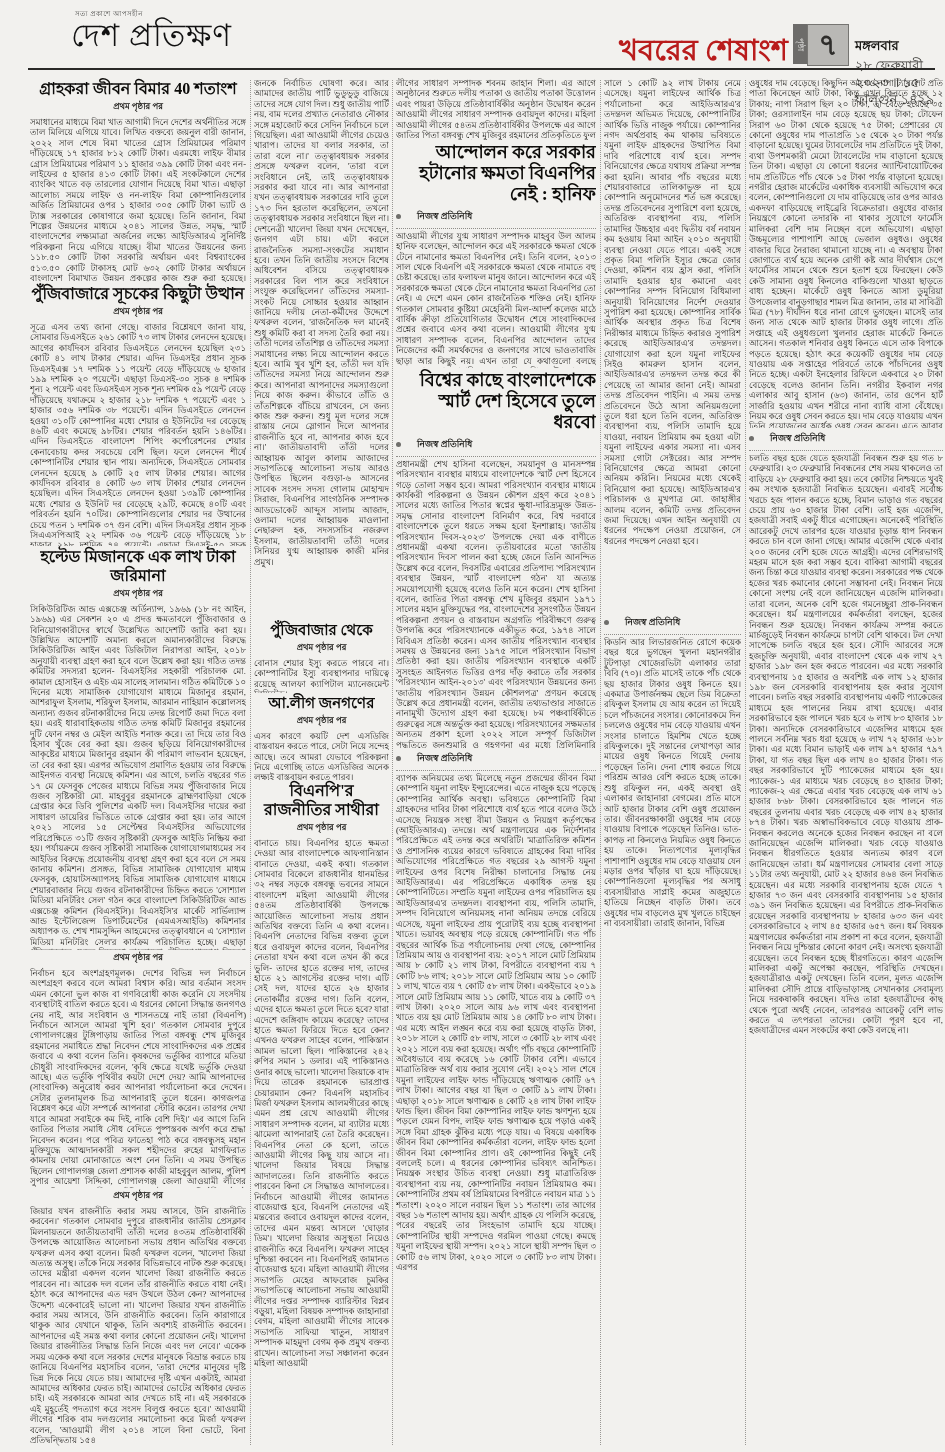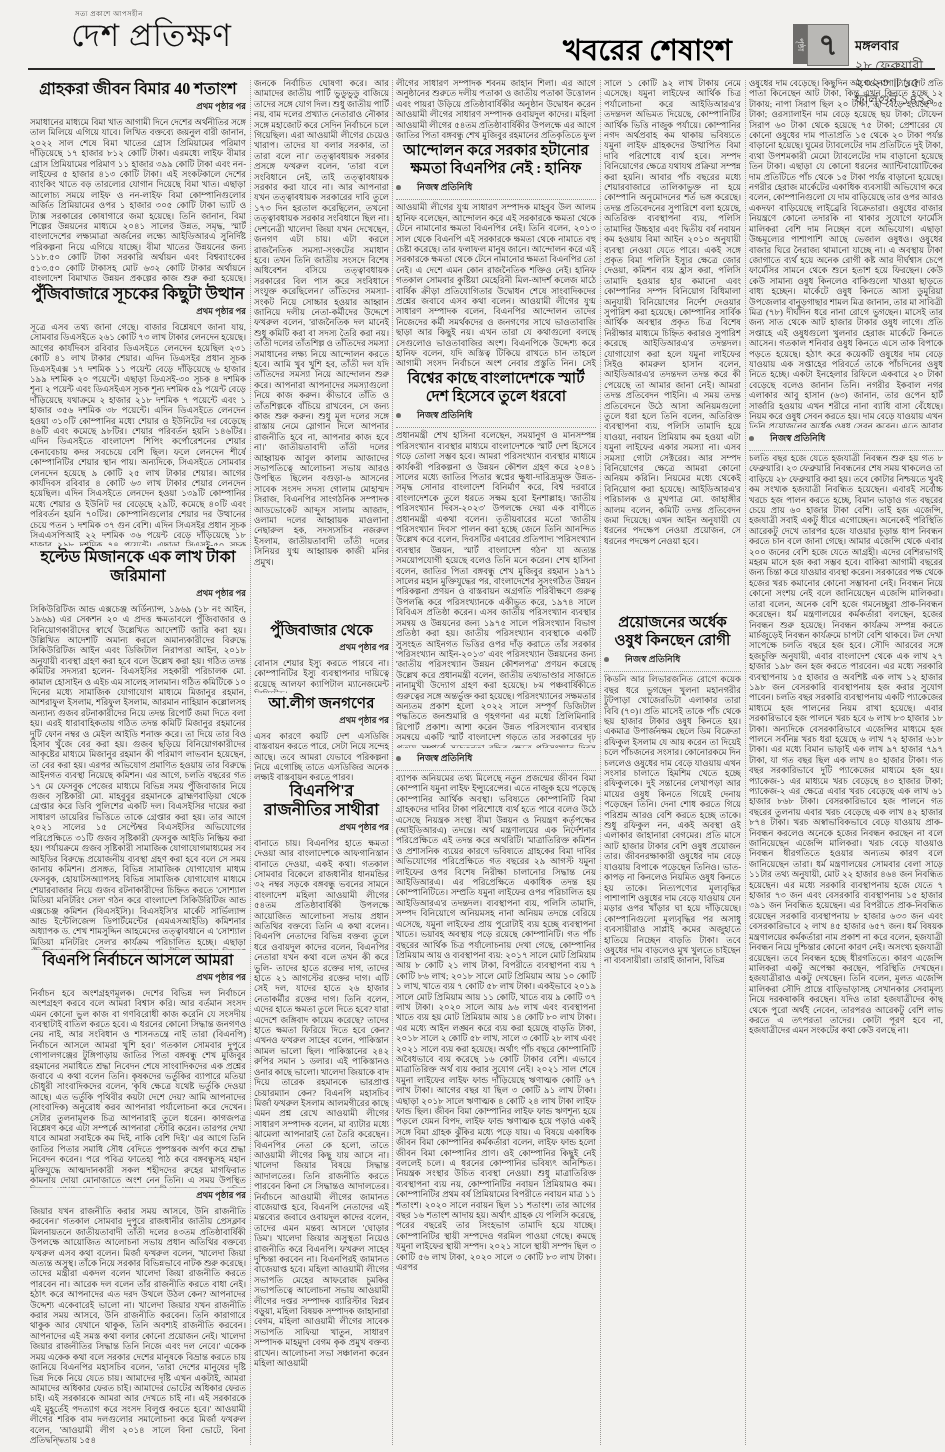--- a/index.html
+++ b/index.html
@@ -7,45 +7,45 @@
     width:945px;height:1452px;position:relative;overflow:hidden;
     background:#f2f1ee;color:#1c1b19;
     font-family:"Liberation Serif","DejaVu Serif",serif;
     -webkit-font-smoothing:antialiased;
   }
   .hdr-rule{position:absolute;left:28px;right:10px;top:68px;border-top:2px solid #2a2927;}
   .masthead{position:absolute;left:71px;top:8px;width:260px;}
   .mast-tag{font-size:7px;color:#4a4a48;letter-spacing:.5px;margin-left:4px;}
   .mast-title{font-size:31px;font-weight:normal;color:#111;line-height:1.05;letter-spacing:1px;
     font-family:"Liberation Serif","DejaVu Serif",serif;}
-  .section-head{position:absolute;left:563px;top:27px;width:225px;text-align:left;
-    font-size:29px;font-weight:bold;color:#000000;}
+  .section-head{position:absolute;left:563px;top:27px;width:225px;text-align:right;
+    font-size:29px;font-weight:bold;color:#b91c1c;}
   .pagebox{position:absolute;left:793px;top:24px;height:40px;display:flex;}
   .pagebox .vlabel{width:14px;height:40px;background:#6d6c6a;color:#f4f4f2;font-size:8px;
     writing-mode:vertical-rl;text-align:center;line-height:14px;}
   .pagebox .num{width:40px;height:40px;background:#b9b8b5;border:1px solid #767572;
     color:#2e2d2b;font-size:30px;font-weight:bold;text-align:center;line-height:40px;}
   .dateblock{position:absolute;left:855px;top:24px;width:88px;}
   .dateblock .day{font-size:13px;font-weight:bold;color:#151411;margin-top:12px;}
   .dateblock .date{font-size:13px;color:#33322f;margin-top:1px;line-height:1.3;}
 
   .col{position:absolute;top:78px;height:1372px;overflow:hidden;}
   .col-a{left:30px;width:216px;}
   .col-b{left:254px;width:135px;}
   .col-c{left:396px;width:200px;}
   .col-d{left:604px;width:137px;}
   .col-e{left:749px;width:194px;}
   .vsep{position:absolute;top:80px;height:1365px;border-left:1px dotted #9a9894;width:0;}
 
   .art{overflow:hidden;}
   .headline{font-weight:bold;color:#0d0c0a;text-align:center;line-height:1.18;margin:2px 0 1px;}
-  .h-lg{font-size:15px;}
+  .h-lg{font-size:18px;text-align:right;}
   .h-md{font-size:16px;}
   .h-sm{font-size:15px;}
-  .dateline{font-size:8.5px;font-weight:bold;text-align:right;margin:1px 0 3px;color:#23221f;}
+  .dateline{font-size:8.5px;font-weight:bold;text-align:center;margin:1px 0 3px;color:#23221f;}
   .byline{font-size:9px;font-weight:bold;color:#23221f;margin:3px 0 2px;
     border-bottom:1px dotted #8f8d89;padding-bottom:4px;display:flex;align-items:center;gap:16px;}
   .byline .dot{width:5px;height:5px;border-radius:50%;background:#6f6e6b;display:inline-block;}
   .body{font-size:8.6px;line-height:10.4px;text-align:justify;color:#201f1c;
     word-break:break-word;}
 </style>
 </head>
 <body>
 
 <div class="masthead">
@@ -78,21 +78,20 @@
     <div class="headline h-md">পুঁজিবাজারে সূচকের কিছুটা উত্থান</div>
     <div class="dateline">প্রথম পৃষ্ঠার পর</div>
     <div class="body">সূত্রে এসব তথ্য জানা গেছে। বাজার বিশ্লেষণে জানা যায়, সোমবার ডিএসইতে ২৬১ কোটি ৭৩ লাখ টাকার লেনদেন হয়েছে। আগের কার্যদিবস রবিবার ডিএসইতে লেনদেন হয়েছিল ২৩১ কোটি ৪১ লাখ টাকার শেয়ার। এদিন ডিএসইর প্রধান সূচক ডিএসইএক্স ১৭ দশমিক ১১ পয়েন্ট বেড়ে দাঁড়িয়েছে ৬ হাজার ১৯৯ দশমিক ২০ পয়েন্টে। এছাড়া ডিএসই-৩০ সূচক ৪ দশমিক শূন্য ২ পয়েন্ট এবং ডিএসইএস সূচক শূন্য দশমিক ৫৯ পয়েন্ট বেড়ে দাঁড়িয়েছে যথাক্রমে ২ হাজার ২১৮ দশমিক ৭ পয়েন্টে এবং ১ হাজার ৩৫৬ দশমিক ৩৮ পয়েন্টে। এদিন ডিএসইতে লেনদেন হওয়া ৩১০টি কোম্পানির মধ্যে শেয়ার ও ইউনিটের দর বেড়েছে ৪৬টি এবং কমেছে ৯৮টির। শেয়ার পরিবর্তন হয়নি ১৪৬টির। এদিন ডিএসইতে বাংলাদেশ শিপিং কর্পোরেশনের শেয়ার কেনাবেচায় কদর সবচেয়ে বেশি ছিল। ফলে লেনদেন শীর্ষে কোম্পানিটির শেয়ার স্থান পায়। অন্যদিকে, সিএসইতে সোমবার লেনদেন হয়েছে ৯ কোটি ২৫ লাখ টাকার শেয়ার। আগের কার্যদিবস রবিবার ৪ কোটি ৬৩ লাখ টাকার শেয়ার লেনদেন হয়েছিল। এদিন সিএসইতে লেনদেন হওয়া ১৩৯টি কোম্পানির মধ্যে শেয়ার ও ইউনিট দর বেড়েছে ২৯টি, কমেছে ৪০টি এবং পরিবর্তন হয়নি ৭০টির। কোম্পানিগুলোর শেয়ার দর উত্থানের চেয়ে পতন ১ দশমিক ৩৭ গুন বেশি। এদিন সিএসইর প্রধান সূচক সিএএসপিআই ২২ দশমিক ৩৬ পয়েন্ট বেড়ে দাঁড়িয়েছে ১৮ হাজার ২৯৮ দশমিক ৭৪ পয়েন্টে। এছাড়া সিএসই-৫০ সূচক দশমিক ৪২ পয়েন্ট, সিএসই-৩০ সূচক ২৫ দশমিক শূন্য ৬ পয়েন্ট, সিএসসিএক্স সূচক ১৫ দশমিক ১৮ পয়েন্ট এবং সিএসআই সূচক ২ দশমিক ৭৭ পয়েন্ট বেড়ে দাঁড়িয়েছে যথাক্রমে ১ হাজার ৩২৪ দশমিক ৯৩ পয়েন্টে, ১ হাজার ২৯১ দশমিক ২৮ পয়েন্টে, ১০ হাজার ৯৭০ দশমিক ১০ পয়েন্টে এবং হাজার ১৫৬ দশমিক ৬৩ পয়েন্টে।</div>
   </div>
   <div class="art" style="height:404px">
     <div class="headline h-md">হল্টেড মিজানকে এক লাখ টাকা জরিমানা</div>
     <div class="dateline">প্রথম পৃষ্ঠার পর</div>
     <div class="body">সিকিউরিটিজ আন্ড এক্সচেঞ্জ অর্ডিন্যান্স, ১৯৬৯ (১৮ নং আইন, ১৯৬৯) এর সেকশন ২০ এ প্রদত্ত ক্ষমতাবলে পুঁজিবাজার ও বিনিয়োগকারীদের স্বার্থে উল্লেখিত আদেশটি জারি করা হয়। উল্লিখিত আদেশটি অমান্য করলে অমান্যকারীদের বিরুদ্ধে সিকিউরিটিজ আইন এবং ডিজিটাল নিরাপত্তা আইন, ২০১৮ অনুযায়ী ব্যবস্থা গ্রহণ করা হবে বলে উল্লেখ করা হয়। গঠিত তদন্ত কমিটির সদস্যরা হলেন- বিএসইসির সহকারী পরিচালক মো. কামাল হোসাইন ও এইচ এম সালেহ সালমান। গঠিত কমিটিকে ১০ দিনের মধ্যে সামাজিক যোগাযোগ মাধ্যমে মিজানুর রহমান, আশরাফুল ইসলাম, শরিফুল ইসলাম, আরমান নাহিয়ান কল্লোলসহ অন্যান্য গুজব রটনাকারীদের নিয়ে তদন্ত রিপোর্ট জমা দিতে বলা হয়। এরই ধারাবাহিকতায় গঠিত তদন্ত কমিটি মিজানুর রহমানের দুটি ফোন নম্বর ও মেইল আইডি শনাক্ত করে। তা দিয়ে তার বিও হিসাব খুঁজে বের করা হয়। গুজব ছড়িয়ে বিনিয়োগকারীদের আকৃষ্টের মাধ্যমে মিজানুর রহমান কী পরিমাণ লাভবান হয়েছেন, তা বের করা হয়। এরপর অভিযোগ প্রমাণিত হওয়ায় তার বিরুদ্ধে আইনগত ব্যবস্থা নিয়েছে কমিশন। এর আগে, চলতি বছরের গত ১৭ মে ফেসবুক পেজের মাধ্যমে বিভিন্ন সময় পুঁজিবাজার নিয়ে গুজব সৃষ্টিকারী মো. মাহবুবুর রহমানকে ব্রাহ্মণবাড়িয়া থেকে গ্রেপ্তার করে ডিবি পুলিশের একটি দল। বিএসইসির দায়ের করা সাধারণ ডায়েরির ভিত্তিতে তাকে গ্রেপ্তার করা হয়। তার আগে ২০২১ সালের ১৫ সেপ্টেম্বর বিএসইসির অভিযোগের পরিপ্রেক্ষিতে ৩১টি গুজব সৃষ্টিকারী ফেসবুক আইডি নিষ্ক্রিয় করা হয়। পর্যায়ক্রমে গুজব সৃষ্টিকারী সামাজিক যোগাযোগমাধ্যমের সব আইডির বিরুদ্ধে প্রয়োজনীয় ব্যবস্থা গ্রহণ করা হবে বলে সে সময় জানায় কমিশন। প্রসঙ্গত, বিভিন্ন সামাজিক যোগাযোগ মাধ্যম ফেসবুক, হোয়াটসঅ্যাপসহ বিভিন্ন সামাজিক যোগাযোগ মাধ্যমে শেয়ারবাজার নিয়ে গুজব রটনাকারীদের চিহ্নিত করতে 'সোশ্যাল মিডিয়া মনিটরিং সেল' গঠন করে বাংলাদেশ সিকিউরিটিজ আন্ড এক্সচেঞ্জ কমিশন (বিএসইসি)। বিএসইসি'র মার্কেট সার্ভিল্যান্স আন্ড ইন্টেলিজেন্স ডিপার্টমেন্টের (এমএসআইডি) কমিশনার অধ্যাপক ড. শেখ শামসুদ্দিন আহমেদের তত্ত্বাবধানে এ 'সোশ্যাল মিডিয়া মনিটরিং সেল'র কার্যক্রম পরিচালিত হচ্ছে। এছাড়া পুঁজিবাজারে গুজব নিয়ন্ত্রণে বাংলাদেশ টেলিযোগাযোগ নিয়ন্ত্রণ কমিশন (বিটিআরসি) ও বাংলাদেশ কম্পিউটার কাউন্সিলের ডিজিটাল সিকিউরিটি এজেন্সির সঙ্গে সমন্বিতভাবে কাজ করে আসছে বিএসইসি। এদিকে রোববার পুঁজিবাজারে চলমান অস্থিরতা নিরসনের লক্ষে ১২টি প্রস্তাব বাস্তবায়নের দাবি জানিয়েছে বাংলাদেশ পুঁজিবাজার বিনিয়োগকারী ঐক্য পরিষদ। এর মধ্যে পুঁজিবাজারে কারসাজি রোধে বিএসইসি'র নেতৃত্বে ভিজিএফআই, এনএসআই এবং বাংলাদেশ পুলিশের স্পেশাল ব্রাঞ্জের (এসবি) কর্মকর্তাদের সমন্বয়ে একটি পৃথক ইউনিট গঠন করার দাবি জানিয়েছেন বিনিয়োগকারীরা।</div>
   </div>
   <div class="art" style="height:238px">
-    <div class="headline h-lg">বিএনপি নির্বাচনে আসলে আমরা</div>
     <div class="dateline">প্রথম পৃষ্ঠার পর</div>
     <div class="body">নির্বাচন হবে অংশগ্রহণমূলক। দেশের বিভিন্ন দল নির্বাচনে অংশগ্রহণ করবে বলে আমরা বিশ্বাস করি। আর বর্তমান সংসদ এমন কোনো ভুল কাজ বা গণবিরোধী কাজ করেনি যে সংসদীয় ব্যবস্থাটাই বাতিল করতে হবে। এ ধরনের কোনো সিদ্ধান্ত জনগণও নেয় নাই, আর সংবিধান ও শাসনতন্ত্রে নাই তারা (বিএনপি) নির্বাচনে আসলে আমরা খুশি হব।' গতকাল সোমবার দুপুরে গোপালগঞ্জের টুঙ্গিপাড়ায় জাতির পিতা বঙ্গবন্ধু শেখ মুজিবুর রহমানের সমাধিতে শ্রদ্ধা নিবেদন শেষে সাংবাদিকদের এক প্রশ্নের জবাবে এ কথা বলেন তিনি। কৃষকদের ভর্তুকির ব্যাপারে মতিয়া চৌধুরী সাংবাদিকদের বলেন, 'কৃষি ক্ষেত্রে যথেষ্ট ভর্তুকি দেওয়া আছে। এত ভর্তুকি পৃথিবীর কয়টা দেশে দেয়? আমি আপনাদের (সাংবাদিক) অনুরোধ করব আপনারা পর্যালোচনা করে দেখেন। সেটার তুলনামূলক চিত্র আপনারাই তুলে ধরেন। কাগজপত্র বিশ্লেষণ করে এটা সম্পর্কে আপনারা স্টোরি করেন। তারপর দেখা যাবে আমরা সবাইকে কম দিই, নাকি বেশি দিই।' এর আগে তিনি জাতির পিতার সমাধি সৌধ বেদিতে পুষ্পস্তবক অর্পণ করে শ্রদ্ধা নিবেদন করেন। পরে পবিত্র ফাতেহা পাঠ করে বঙ্গবন্ধুসহ মহান মুক্তিযুদ্ধে আত্মদানকারী সকল শহীদদের রুহের মাগফিরাত কামনায় দোয়া মোনাজাতে অংশ নেন তিনি। এ সময় উপস্থিত ছিলেন গোপালগঞ্জ জেলা প্রশাসক কাজী মাহবুবুল আলম, পুলিশ সুপার আয়েশা সিদ্দিকা, গোপালগঞ্জ জেলা আওয়ামী লীগের সভাপতি মাহবুব আলী খান, টুঙ্গিপাড়া উপজেলার নির্বাহী কর্মকর্তা মো. আল-মামুন, এসি আবুল মনসুরসহ প্রমুখ।</div>
   </div>
   <div class="art" style="height:262px">
     <div class="dateline">প্রথম পৃষ্ঠার পর</div>
     <div class="body">জিয়ার যখন রাজনীতি করার সময় আসবে, উনি রাজনীতি করবেন।' গতকাল সোমবার দুপুরে রাজধানীর জাতীয় প্রেসক্লাব মিলনায়তনে জাতীয়তাবাদী তাঁতী দলের ৪৩তম প্রতিষ্ঠাবার্ষিকী উপলক্ষে আয়োজিত আলোচনা সভায় প্রধান অতিথির বক্তব্যে ফখরুল এসব কথা বলেন। মির্জা ফখরুল বলেন, 'খালেদা জিয়া অত্যন্ত অসুস্থ। তাঁকে নিয়ে সরকার বিভিন্নভাবে নাটক শুরু করেছে। তাদের মন্ত্রীরা একদল বলেন খালেদা জিয়া রাজনীতি করতে পারবেন না। আরেক দল বলেন তাঁর রাজনীতি করতে বাধা নেই। হঠাৎ করে আপনাদের এত দরদ উথলে উঠল কেন? আপনাদের উদ্দেশ্য একেবারেই ভালো না। খালেদা জিয়ার যখন রাজনীতি করার সময় আসবে, উনি রাজনীতি করবেন। তিনি কারাগারে থাকুক আর যেখানে থাকুক, তিনি অবশ্যই রাজনীতি করবেন। আপনাদের এই সমস্ত কথা বলার কোনো প্রয়োজন নেই। খালেদা জিয়ার রাজনীতির সিদ্ধান্ত তিনি নিজে এবং দল নেবে।' একেক সময় একেক কথা বলে সরকার দেশের মানুষকে বিভ্রান্ত করতে চায় জানিয়ে বিএনপির মহাসচিব বলেন, 'তারা দেশের মানুষের দৃষ্টি ভিন্ন দিকে নিয়ে যেতে চায়। আমাদের দৃষ্টি এখন একটাই, আমরা আমাদের অধিকার ফেরত চাই। আমাদের ভোটের অধিকার ফেরত চাই। এই সরকারকে আমরা আর দেখতে চাই না। এই সরকারকে এই মুহূর্তেই পদত্যাগ করে সংসদ বিলুপ্ত করতে হবে।' আওয়ামী লীগের শরিক বাম দলগুলোর সমালোচনা করে মির্জা ফখরুল বলেন, 'আওয়ামী লীগ ২০১৪ সালে বিনা ভোটে, বিনা প্রতিদ্বন্দ্বিতায় ১৫৪</div>
   </div>
 </div>
 
 <div class="col col-b">
@@ -143,21 +142,20 @@
       </div>
     <div class="body">ব্যাপক অনিয়মের তথ্য মিলেছে নতুন প্রজন্মের জীবন বিমা কোম্পানি যমুনা লাইফ ইন্স্যুরেন্সের। এতে নাজুক হয়ে পড়েছে কোম্পানির আর্থিক অবস্থা। ভবিষ্যতে কোম্পানিটি বিমা গ্রাহকদের দাবির টাকা পরিশোধে ব্যর্থ হতে পারে বলেও উঠে এসেছে নিয়ন্ত্রক সংস্থা বীমা উন্নয়ন ও নিয়ন্ত্রণ কর্তৃপক্ষের (আইডিআরএ) তদন্তে। অর্থ মন্ত্রণালয়ের এক নির্দেশনার পরিপ্রেক্ষিতে এই তদন্ত করে অথরিটি। 'মাত্রাতিরিক্ত কমিশন ও প্রশাসনিক ব্যয়ের কারণে ভবিষ্যতে গ্রাহকের বিমা দাবির অভিযোগের পরিপ্রেক্ষিতে গত বছরের ২৯ আগস্ট যমুনা লাইফের ওপর বিশেষ নিরীক্ষা চালানোর সিদ্ধান্ত নেয় আইডিআরএ। এর পরিপ্রেক্ষিতে একাধিক তদন্ত হয় কোম্পানিটিতে। সম্প্রতি যমুনা লাইফের ওপর পরিচালিত হয় আইডিআরএ'র তদন্তদল। ব্যবস্থাপনা ব্যয়, পলিসি তামাদি, সম্পদ বিনিয়োগে অনিয়মসহ নানা অনিয়ম তদন্তে বেরিয়ে এসেছে, যমুনা লাইফের প্রায় পুরোটাই ব্যয় হচ্ছে ব্যবস্থাপনা খাতে। ভয়াবহ অবস্থায় পড়ে রয়েছে কোম্পানিটি। গত পাঁচ বছরের আর্থিক চিত্র পর্যালোচনায় দেখা গেছে, কোম্পানির প্রিমিয়াম আয় ও ব্যবস্থাপনা ব্যয়: ২০১৭ সালে মোট প্রিমিয়াম আয় ৮ কোটি ২১ লাখ টাকা, বিপরীতে ব্যবস্থাপনা ব্যয় ৭ কোটি ৮৬ লাখ; ২০১৮ সালে মোট প্রিমিয়াম আয় ১০ কোটি ১ লাখ, খাতে ব্যয় ৭ কোটি ৫৮ লাখ টাকা। একইভাবে ২০১৯ সালে মোট প্রিমিয়াম আয় ১১ কোটি, খাতে ব্যয় ৯ কোটি ৩৭ লাখ টাকা। ২০২০ সালে আয় ৯৬ লাখ এবং ব্যবস্থাপনা খাতে ব্যয় হয় মোট প্রিমিয়াম আয় ১৪ কোটি ৮০ লাখ টাকা। এর মধ্যে আইন লঙ্ঘন করে ব্যয় করা হয়েছে বাড়তি টাকা, ২০১৮ সালে ২ কোটি ৫৮ লাখ, সালে ৩ কোটি ২৮ লাখ এবং ২০২১ সালে ব্যয় করা হয়েছে। অর্থাৎ পাঁচ বছরে কোম্পানিটি অবৈধভাবে ব্যয় করেছে ১৬ কোটি টাকার বেশি। এভাবে মাত্রাতিরিক্ত অর্থ ব্যয় করার সুযোগ নেই। ২০২১ সাল শেষে যমুনা লাইফের লাইফ ফান্ড দাঁড়িয়েছে ঋণাত্মক কোটি ৬৭ লাখ টাকা। আগের বছর যা ছিল ৩ কোটি ৯১ লাখ টাকা। এছাড়া ২০১৮ সালে ঋণাত্মক ৪ কোটি ২৪ লাখ টাকা লাইফ ফান্ড ছিল। জীবন বিমা কোম্পানির লাইফ ফান্ড ঋণশূন্য হয়ে পড়লে যেমন বিপদ, লাইফ ফান্ড ঋণাত্মক হয়ে পড়াও একই সঙ্গে বিমা গ্রাহক ঝুঁকির মধ্যে পড়ে যায়। এ বিষয়ে একাধিক জীবন বিমা কোম্পানির কর্মকর্তারা বলেন, লাইফ ফান্ড হলো জীবন বিমা কোম্পানির প্রাণ। ওই কোম্পানির কিছুই নেই বললেই চলে। এ ধরনের কোম্পানির ভবিষ্যৎ অনিশ্চিত। নিয়ন্ত্রক সংস্থার উচিত ব্যবস্থা নেওয়া। শুধু মাত্রাতিরিক্ত ব্যবস্থাপনা ব্যয় নয়, কোম্পানিটির নবায়ন প্রিমিয়ামও কম। কোম্পানিটির প্রথম বর্ষ প্রিমিয়ামের বিপরীতে নবায়ন মাত্র ১১ শতাংশ। ২০২০ সালে নবায়ন ছিল ১১ শতাংশ। তার আগের বছর ১৬ শতাংশ আদায় হয়। অর্থাৎ গ্রাহক যে পলিসি করেছে, পরের বছরেই তার সিংহভাগ তামাদি হয়ে যাচ্ছে। কোম্পানিটির স্থায়ী সম্পদেও গরমিল পাওয়া গেছে। কমছে যমুনা লাইফের স্থায়ী সম্পদ। ২০২১ সালে স্থায়ী সম্পদ ছিল ৩ কোটি ৫৬ লাখ টাকা, ২০২০ সালে ৩ কোটি ৮৩ লাখ টাকা। এরপর</div>
   </div>
 </div>
 
 <div class="col col-d">
   <div class="art" style="height:534px">
     <div class="body">সালে ১ কোটি ৯২ লাখ টাকায় নেমে এসেছে। যমুনা লাইফের আর্থিক চিত্র পর্যালোচনা করে আইডিআরএ'র তদন্তদল অভিমত দিয়েছে, কোম্পানিটির আর্থিক ভিত্তি নাজুক পর্যায়ে। কোম্পানির নগদ অর্থপ্রবাহ কম থাকায় ভবিষ্যতে যমুনা লাইফ গ্রাহকদের উত্থাপিত বিমা দাবি পরিশোধে ব্যর্থ হবে। সম্পদ বিনিয়োগের ক্ষেত্রে যথাযথ প্রক্রিয়া সম্পন্ন করা হয়নি। আবার পাঁচ বছরের মধ্যে শেয়ারবাজারে তালিকাভুক্ত না হয়ে কোম্পানি অনুমোদনের শর্ত ভঙ্গ করেছে। তদন্ত প্রতিবেদনের সুপারিশে বলা হয়েছে, অতিরিক্ত ব্যবস্থাপনা ব্যয়, পলিসি তামাদির উচ্চহার এবং দ্বিতীয় বর্ষ নবায়ন কম হওয়ায় বিমা আইন ২০১০ অনুযায়ী ব্যবস্থা নেওয়া যেতে পারে। একই সঙ্গে প্রকৃত বিমা পলিসি ইস্যুর ক্ষেত্রে জোর দেওয়া, কমিশন ব্যয় হ্রাস করা, পলিসি তামাদি হওয়ার হার কমানো এবং কোম্পানির সম্পদ বিনিয়োগ বিধিমালা অনুযায়ী বিনিয়োগের নির্দেশ দেওয়ার সুপারিশ করা হয়েছে। কোম্পানির সার্বিক আর্থিক অবস্থার প্রকৃত চিত্র বিশেষ নিরীক্ষার মাধ্যমে চিহ্নিত করারও সুপারিশ করেছে আইডিআরএ'র তদন্তদল। যোগাযোগ করা হলে যমুনা লাইফের সিইও কামরুল হাসান বলেন, আইডিআরএ'র তদন্তদল তদন্ত করে কী পেয়েছে তা আমার জানা নেই। আমরা তদন্ত প্রতিবেদন পাইনি। এ সময় তদন্ত প্রতিবেদনে উঠে আসা অনিয়মগুলো তুলে ধরা হলে তিনি বলেন, অতিরিক্ত ব্যবস্থাপনা ব্যয়, পলিসি তামাদি হয়ে যাওয়া, নবায়ন প্রিমিয়াম কম হওয়া এটা যমুনা লাইফের একার সমস্যা না। এসব সমস্যা গোটা সেক্টরের। আর সম্পদ বিনিয়োগের ক্ষেত্রে আমরা কোনো অনিয়ম করিনি। নিয়মের মধ্যে থেকেই বিনিয়োগ করা হয়েছে। আইডিআরএ'র পরিচালক ও মুখপাত্র মো. জাহাঙ্গীর আলম বলেন, কমিটি তদন্ত প্রতিবেদন জমা দিয়েছে। এখন আইন অনুযায়ী যে ধরনের পদক্ষেপ নেওয়া প্রয়োজন, সে ধরনের পদক্ষেপ নেওয়া হবে।</div>
   </div>
   <div class="art" style="height:838px">
-    <div class="headline h-lg">প্রয়োজনের অর্ধেক ওষুধ কিনছেন রোগী</div>
     <div class="byline">
         <span class="dot"></span>
         <span>নিজস্ব প্রতিনিধি</span>
       </div>
     <div class="body">কিডনি আর লিভারজনিত রোগে কয়েক বছর ধরে ভুগছেন খুলনা মহানগরীর টুটপাড়া খোজেরভিটা এলাকার তারা বিবি (৭০)। প্রতি মাসেই তাকে পাঁচ থেকে ছয় হাজার টাকার ওষুধ কিনতে হয়। একমাত্র উপার্জনক্ষম ছেলে ডিম বিক্রেতা রফিকুল ইসলাম যে আয় করেন তা দিয়েই চলে পাঁচজনের সংসার। কোনোরকমে দিন চললেও ওষুধের দাম বেড়ে যাওয়ায় এখন সংসার চালাতে হিমশিম খেতে হচ্ছে রফিকুলকে। দুই সন্তানের লেখাপড়া আর মায়ের ওষুধ কিনতে গিয়েই দেনায় পড়েছেন তিনি। দেনা শোধ করতে গিয়ে পরিশ্রম আরও বেশি করতে হচ্ছে তাকে। শুধু রফিকুল নন, একই অবস্থা ওই এলাকার জাহানারা বেগমের। প্রতি মাসে আট হাজার টাকার বেশি ওষুধ প্রয়োজন তার। জীবনরক্ষাকারী ওষুধের দাম বেড়ে যাওয়ায় বিপাকে পড়েছেন তিনিও। ভাত-কাপড় না কিনলেও নিয়মিত ওষুধ কিনতে হয় তাকে। নিত্যপণ্যের মূল্যবৃদ্ধির পাশাপাশি ওষুধের দাম বেড়ে যাওয়ায় যেন মড়ার ওপর খাঁড়ার ঘা হয়ে দাঁড়িয়েছে। কোম্পানিগুলো মূল্যবৃদ্ধির পর অসাধু ব্যবসায়ীরাও সাপ্লাই কমের অজুহাতে হাতিয়ে নিচ্ছেন বাড়তি টাকা। তবে ওষুধের দাম বাড়লেও মুখ খুলতে চাইছেন না ব্যবসায়ীরা। তারাই জানান, বিভিন্ন</div>
   </div>
 </div>
 
 <div class="col col-e">
   <div class="art" style="height:350px">

